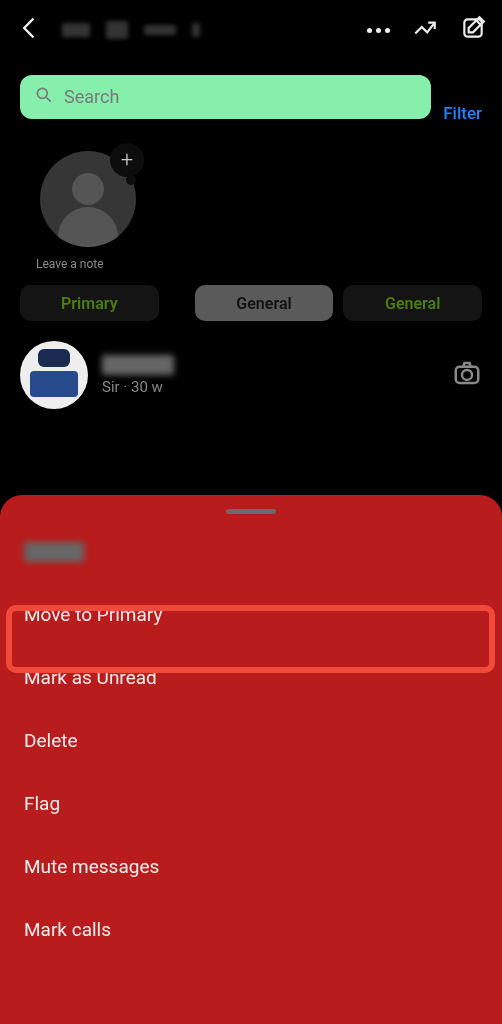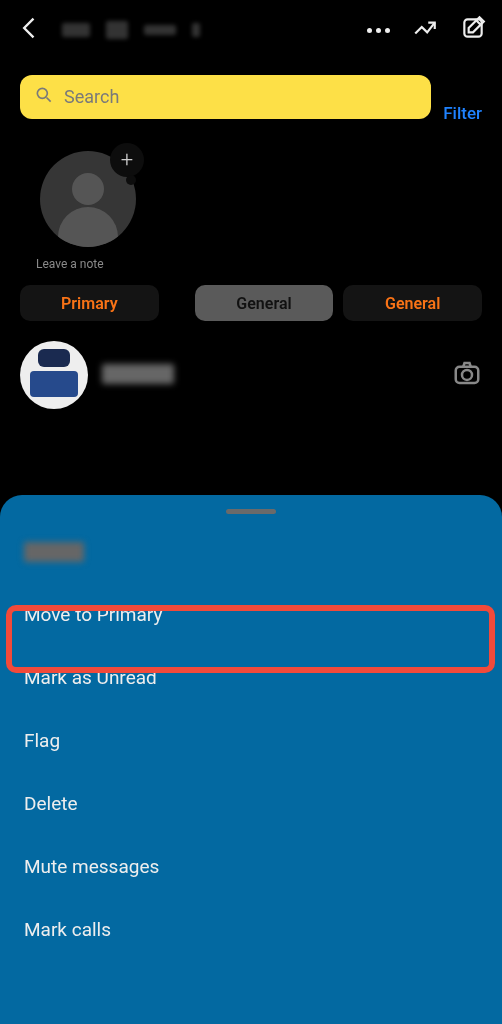--- a/index.html
+++ b/index.html
@@ -10,54 +10,54 @@
   .back-icon svg { width: 28px; height: 28px; stroke: #eee; stroke-width: 2; fill: none; }
   .title-area { flex: 1; display: flex; align-items: center; gap: 16px; filter: blur(2px); opacity: 0.6; }
   .title-blob { background: #555; border-radius: 2px; }
   .top-actions { display: flex; align-items: center; gap: 22px; }
   .dots { display: flex; gap: 4px; }
   .dots span { width: 5px; height: 5px; background: #eee; border-radius: 50%; }
   .trend-icon svg, .compose-icon svg { width: 26px; height: 26px; stroke: #eee; stroke-width: 2; fill: none; }
 
   
   .search-row { display: flex; align-items: center; padding: 10px 20px 0 20px; gap: 12px; }
-  .search-box { flex: 1; background: #fde047; border-radius: 12px; height: 44px; display: flex; align-items: center; padding: 0 14px; gap: 10px; }
+  .search-box { flex: 1; background: #86efac; border-radius: 12px; height: 44px; display: flex; align-items: center; padding: 0 14px; gap: 10px; }
   .search-box svg { width: 20px; height: 20px; stroke: #7a7a7a; stroke-width: 2; fill: none; }
   .search-placeholder { color: #7a7a7a; font-size: 18px; }
   .filter-link { color: #1f82ff; font-size: 17px; font-weight: 500; margin-top: 33px; }
 
   
   .note-area { padding: 28px 0 0 40px; }
   .avatar-note { position: relative; width: 96px; height: 96px; }
   .avatar-inner { width: 96px; height: 96px; border-radius: 50%; background: #363636; overflow: hidden; position: relative; }
   .avatar-inner .head { width: 32px; height: 32px; background: #555; border-radius: 50%; position: absolute; top: 22px; left: 32px; }
   .avatar-inner .body { width: 60px; height: 40px; background: #555; border-radius: 30px 30px 0 0; position: absolute; bottom: 0; left: 18px; }
   .plus-bubble { position: absolute; top: -8px; right: -8px; width: 34px; height: 34px; background: #0d0d0d; border-radius: 50%; display: flex; align-items: center; justify-content: center; }
   .plus-bubble::after { content: "+"; color: #ccc; font-size: 22px; font-weight: 300; line-height: 1; }
   .plus-tail { position: absolute; top: 24px; right: 0px; width: 10px; height: 10px; background: #0d0d0d; border-radius: 50%; }
   .note-label { margin-top: 10px; margin-left: -4px; color: #8a8a8a; font-size: 12px; }
 
   
   .tabs { display: flex; gap: 10px; padding: 14px 20px 0 20px; }
-  .tab { flex: 1; height: 36px; border-radius: 10px; background: #141414; color: #f97316; display: flex; align-items: center; justify-content: center; font-size: 16px; font-weight: 600; }
+  .tab { flex: 1; height: 36px; border-radius: 10px; background: #141414; color: #4d7c0f; display: flex; align-items: center; justify-content: center; font-size: 16px; font-weight: 600; }
   .tab.active { background: #5a5a5a; color: #111; margin-left: 26px; }
 
   
   .chat-row { display: flex; align-items: center; padding: 20px 20px 0 20px; gap: 14px; }
   .chat-avatar { width: 68px; height: 68px; border-radius: 50%; background: #eee; overflow: hidden; position: relative; }
   .chat-avatar .ca-top { position: absolute; top: 8px; left: 18px; width: 32px; height: 18px; background: #1a2a50; border-radius: 6px; }
   .chat-avatar .ca-mid { position: absolute; top: 30px; left: 10px; width: 48px; height: 26px; background: #264a8c; border-radius: 4px; }
   .chat-info { flex: 1; }
   .chat-name { font-size: 17px; color: #eee; margin-bottom: 2px; }
   .chat-name .blur { filter: blur(3px); background: #666; color: transparent; border-radius: 2px; }
   .chat-sub { font-size: 15px; color: #888; }
   .cam-icon svg { width: 30px; height: 30px; stroke: #888; stroke-width: 2; fill: none; }
 
   
-  .sheet { position: absolute; left: 0; right: 0; bottom: 0; top: 495px; background: #0369a1; border-radius: 22px 22px 0 0; padding-top: 14px; }
+  .sheet { position: absolute; left: 0; right: 0; bottom: 0; top: 495px; background: #b91c1c; border-radius: 22px 22px 0 0; padding-top: 14px; }
   .sheet-handle { width: 50px; height: 5px; background: #6a6a6a; border-radius: 3px; margin: 0 auto 28px; }
   .sheet-header { padding: 0 24px 20px; font-size: 17px; color: #ddd; }
   .sheet-header .blur { filter: blur(3px); background: #666; color: transparent; border-radius: 2px; }
   .sheet-list { display: flex; flex-direction: column; }
   .sheet-item { padding: 20px 24px; font-size: 19px; color: #eee; }
 
   
   .highlight-box { position: absolute; border: 6px solid #f24a3a; border-radius: 10px; pointer-events: none; }
 </style>
 </head>
@@ -130,38 +130,41 @@
 
 <div class="chat-row">
   <div class="chat-avatar">
     <div class="ca-top"></div>
       <div class="ca-mid"></div>
   </div>
   <div class="chat-info">
     <div class="chat-name">
       <span class="blur">██████</span>
     </div>
+    <div class="chat-sub">
+      <span>Sir</span><span> · </span><span>30 w</span>
+    </div>
   </div>
   <div class="cam-icon">
     <svg viewBox="0 0 24 24">
         <rect x="3" y="7" width="18" height="13" rx="3"></rect>
         <circle cx="12" cy="13.5" r="4"></circle>
         <path d="M9 7 L10 4 H14 L15 7"></path>
       </svg>
   </div>
 </div>
 
 <div class="sheet">
   <div class="sheet-handle"></div>
   <div class="sheet-header">
     <span class="blur">█████</span>
   </div>
   <div class="sheet-list">
     <div class="sheet-item">Move to Primary</div>
     <div class="sheet-item">Mark as Unread</div>
+    <div class="sheet-item">Delete</div>
     <div class="sheet-item">Flag</div>
-    <div class="sheet-item">Delete</div>
     <div class="sheet-item">Mute messages</div>
     <div class="sheet-item">Mark calls</div>
   </div>
 </div>
 
 <div class="highlight-box" style="left:6px; top:605px; width:489px; height:68px;"></div>
 
 </body></html>

